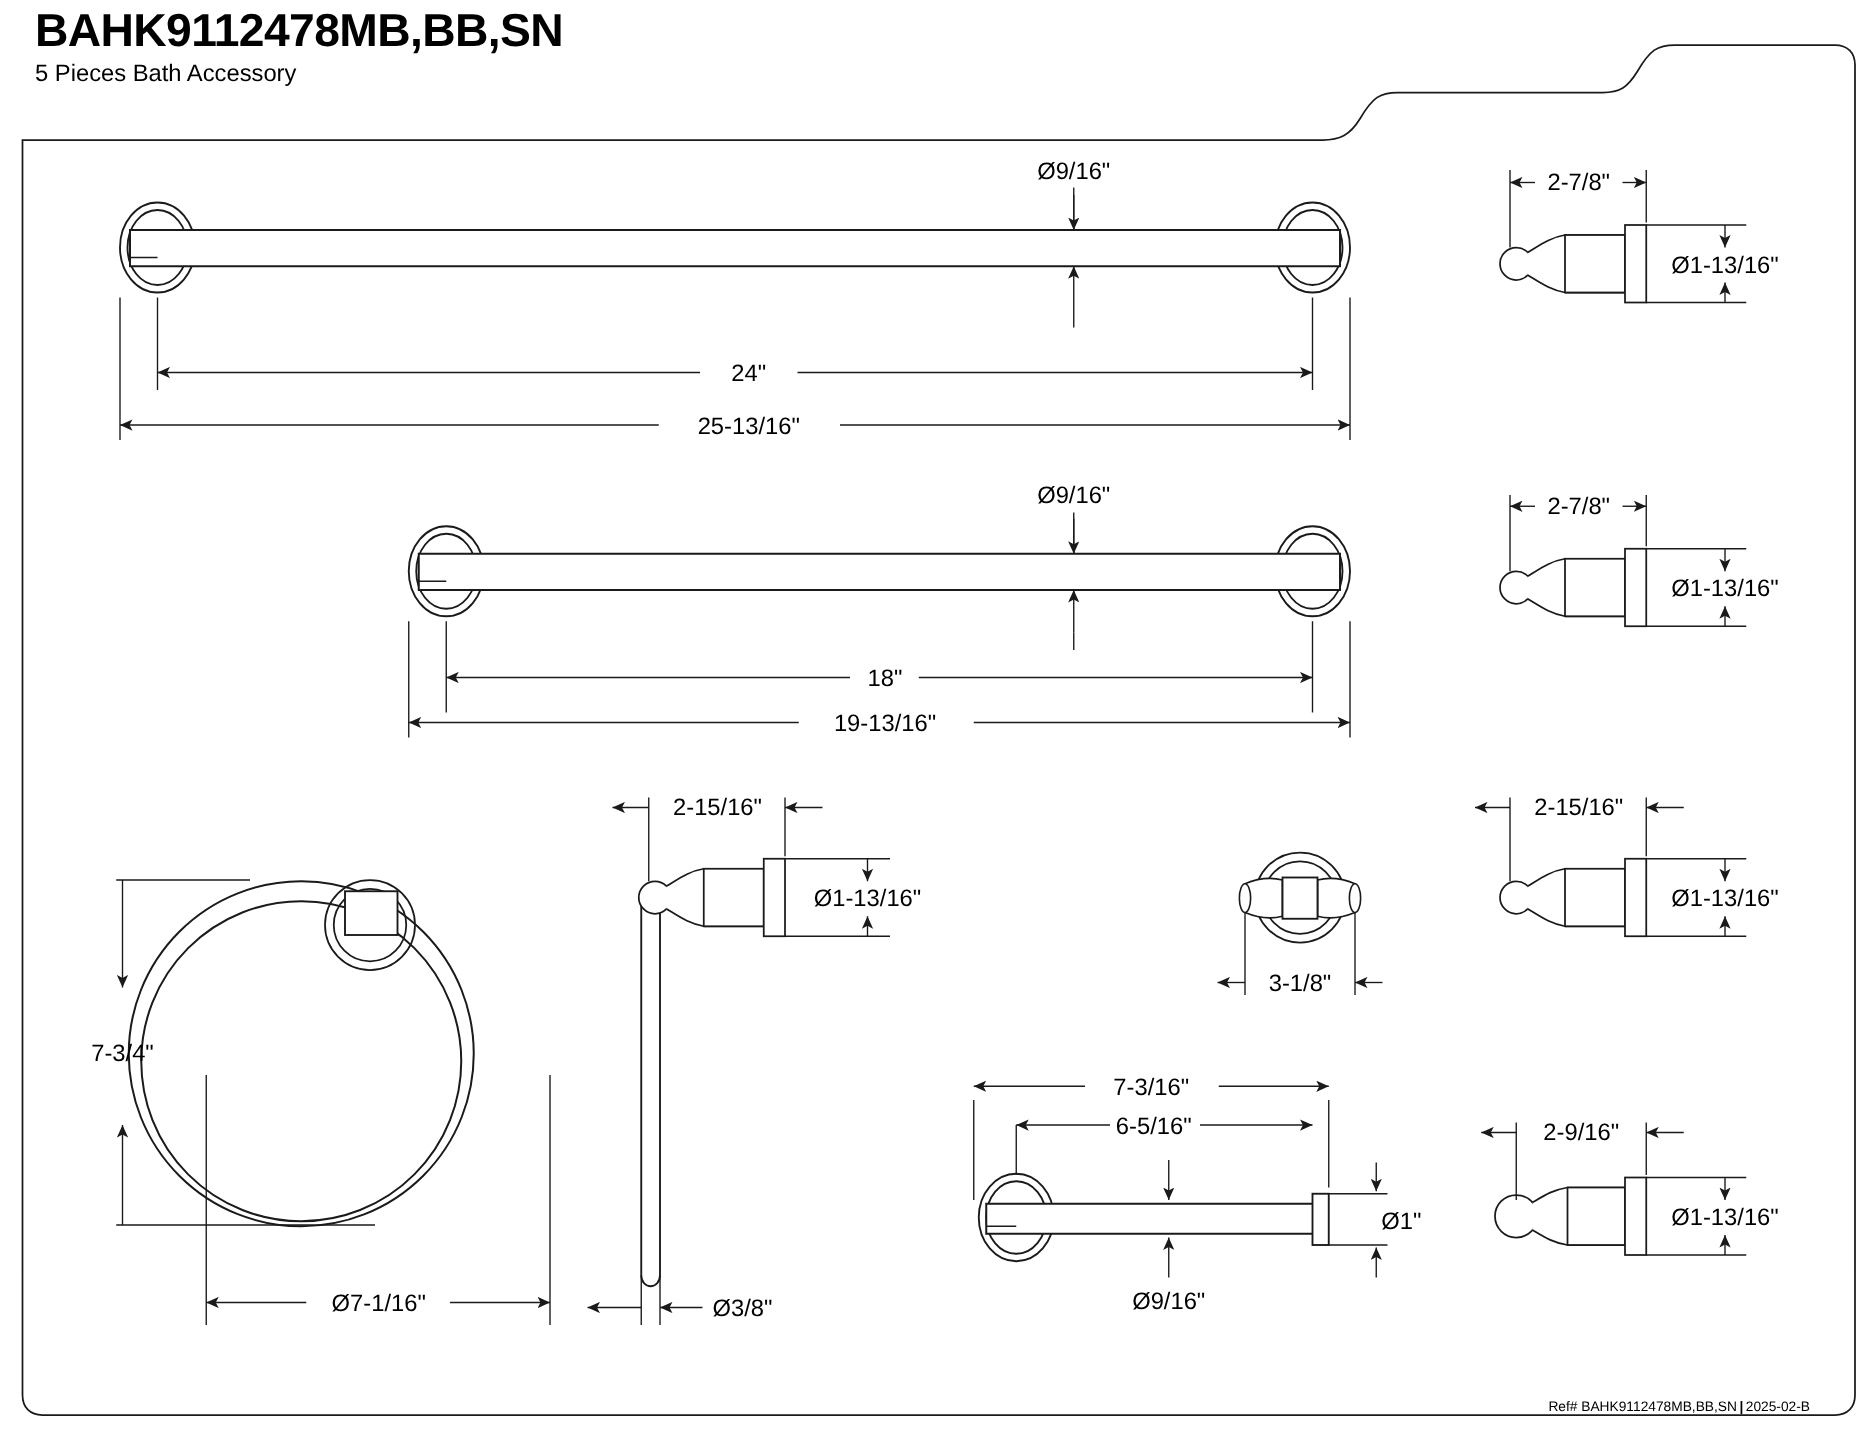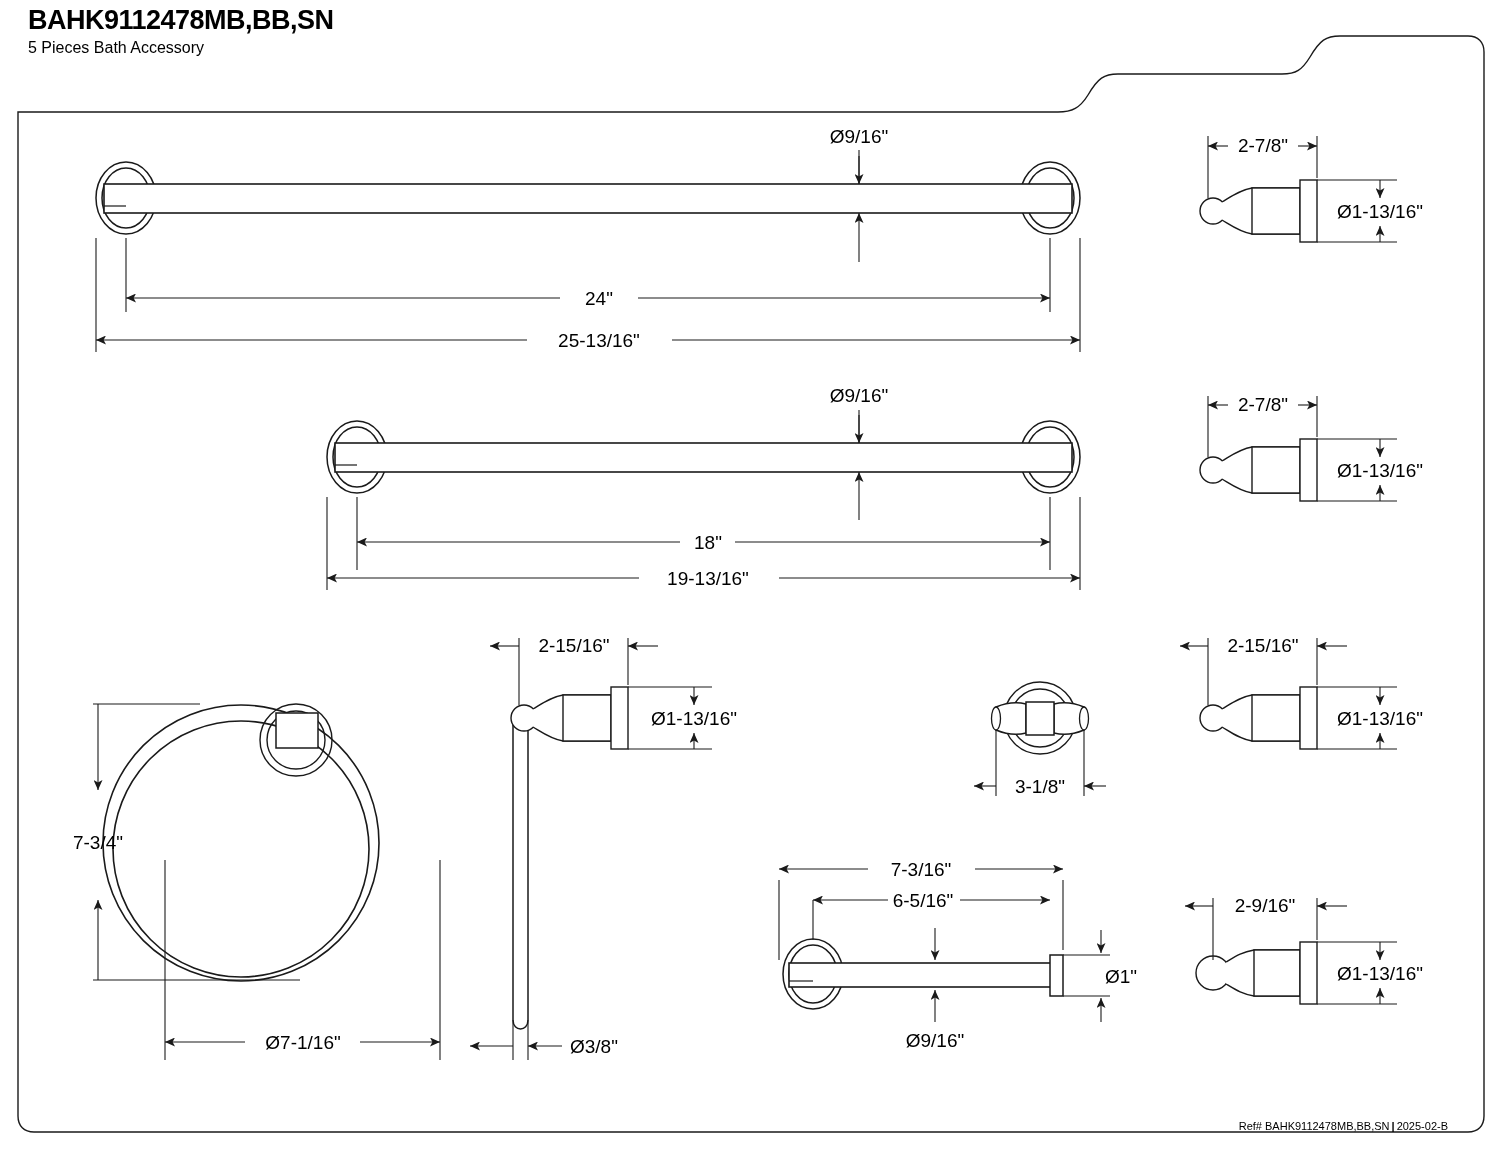--- a/index.html
+++ b/index.html
@@ -18,28 +18,28 @@
     overflow: hidden;
     background: #ffffff;
   }
   #title-block {
     position: absolute;
     left: 28px;
     top: 6px;
     z-index: 5;
   }
   #doc-title {
-    font-size: 27px;
+    font-size: 37px;
     font-weight: 700;
     letter-spacing: -0.5px;
     line-height: 1.05;
     white-space: nowrap;
   }
   #doc-subtitle {
-    font-size: 16px;
+    font-size: 19px;
     font-weight: 400;
     margin-top: 5px;
     line-height: 1.1;
     white-space: nowrap;
   }
   #footer-ref {
     position: absolute;
     right: 52px;
     bottom: 22px;
     font-size: 11px;

